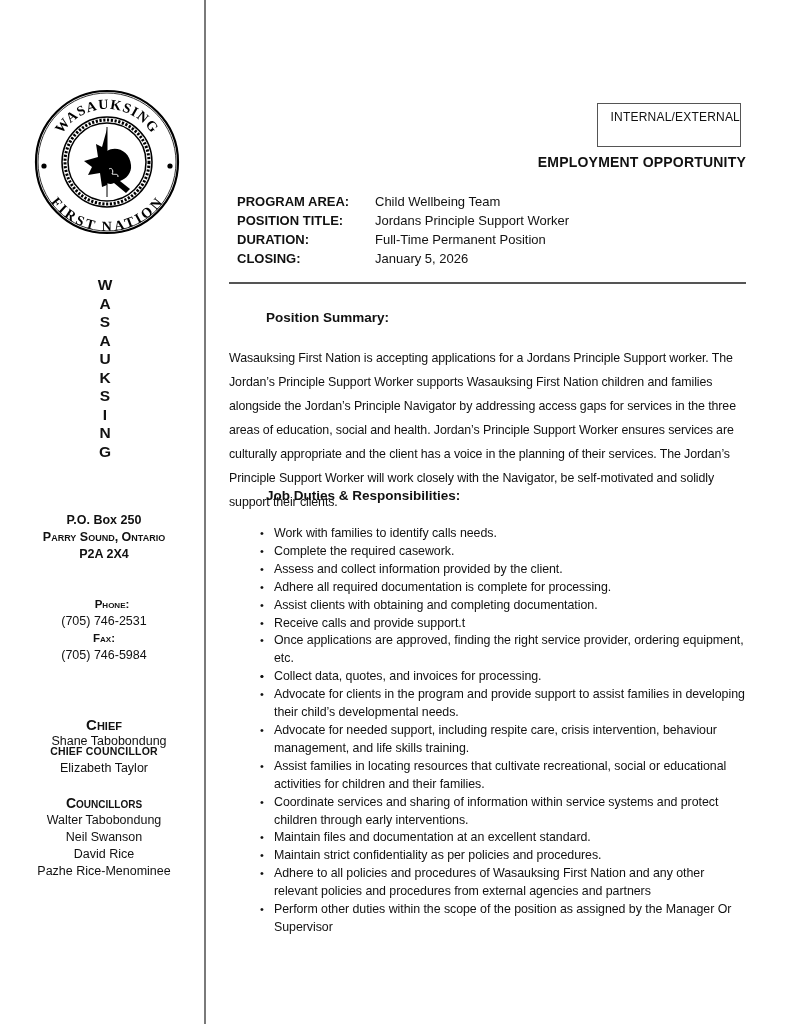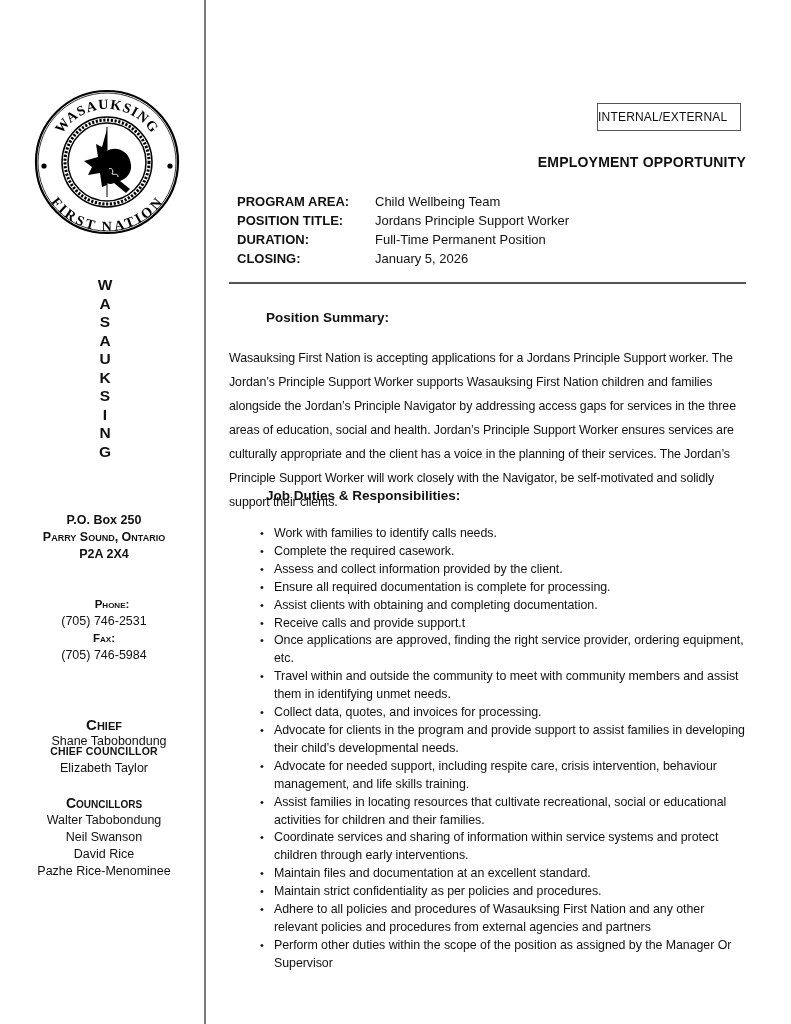--- a/index.html
+++ b/index.html
@@ -13,22 +13,22 @@
   .logo { position: absolute; left: 34px; top: 89px; width: 146px; height: 146px; }
   .vertical-name { position: absolute; left: 87px; top: 276px; width: 36px; text-align: center;
                    font-family: "Liberation Sans", sans-serif; font-weight: bold; font-size: 15.5px; line-height: 18.5px; }
   .vertical-name span { display: block; }
   .sb-block { position: absolute; left: 0; width: 208px; text-align: center; font-size: 12.5px; line-height: 17px; }
   .sb-bold { font-weight: bold; }
   .smallcaps { font-variant: small-caps; font-weight: bold; }
   .sc-label { font-weight: bold; font-size: 10.5px; letter-spacing: 0.2px; }
 
   
-  .badge { position: absolute; left: 597px; top: 103px; width: 144px; height: 28px; border: 1px solid #555;
-           box-sizing: border-box; font-size: 12px; line-height: 26px; text-align: left; letter-spacing: 0.2px; }
+  .badge { position: absolute; left: 597px; top: 103px; width: 144px; height: 44px; border: 1px solid #555;
+           box-sizing: border-box; font-size: 12px; line-height: 26px; text-align: right; letter-spacing: 0.2px; }
   .title { position: absolute; left: 229px; width: 517px; top: 154px; text-align: right; font-weight: bold; font-size: 14px; letter-spacing: 0.2px; }
   .meta { position: absolute; left: 229px; top: 192px; font-size: 13px; line-height: 19px; }
   .meta-row { display: flex; margin-left: 8px; }
   .meta-label { width: 138px; font-weight: bold; }
   .hr { position: absolute; left: 229px; top: 282px; width: 517px; height: 2px; background: #555; }
   .h2 { position: absolute; left: 229px; font-weight: bold; font-size: 13.5px; padding-left: 37px; }
   .summary { position: absolute; left: 229px; top: 346px; width: 520px; font-size: 12.4px; line-height: 24px; letter-spacing: -0.1px; }
   .duties { position: absolute; left: 246px; top: 525px; width: 500px; margin: 0; padding: 0; list-style: none;
             font-size: 12.4px; line-height: 17.9px; letter-spacing: -0.05px; }
   .duties li { position: relative; padding-left: 28px; }
@@ -142,25 +142,25 @@
 
   <div class="h2" style="top:310px;">Position Summary:</div>
   <div class="summary">Wasauksing First Nation is accepting applications for a Jordans Principle Support worker. The Jordan’s Principle Support Worker supports Wasauksing First Nation children and families alongside the Jordan’s Principle Navigator by addressing access gaps for services in the three areas of education, social and health.  Jordan’s Principle Support Worker ensures services are culturally appropriate and the client has a voice in the planning of their services.  The Jordan’s Principle Support Worker will work closely with the Navigator, be self-motivated and solidly support their clients.</div>
 
   <div class="h2" style="top:488px;">Job Duties &amp; Responsibilities:</div>
 
   <ul class="duties">
     <li><span class="bullet">•</span><span>Work with families to identify calls needs.</span></li>
     <li><span class="bullet">•</span><span>Complete the required casework.</span></li>
     <li><span class="bullet">•</span><span>Assess and collect information provided by the client.</span></li>
-    <li><span class="bullet">•</span><span>Ensure all required documentation is complete for processing.</span></li>
+    <li><span class="bullet">•</span><span>Adhere all required documentation is complete for processing.</span></li>
     <li><span class="bullet">•</span><span>Assist clients with obtaining and completing documentation.</span></li>
     <li><span class="bullet">•</span><span>Receive calls and provide support.t</span></li>
     <li><span class="bullet">•</span><span>Once applications are approved, finding the right service provider, ordering equipment, etc.</span></li>
-    <li><span class="bullet">•</span><span>Travel within and outside the community to meet with community members and assist them in identifying unmet needs.</span></li>
+    <li><span class="bullet">•</span></li>
     <li><span class="bullet">•</span><span>Collect data, quotes, and invoices for processing.</span></li>
     <li><span class="bullet">•</span><span>Advocate for clients in the program and provide support to assist families in developing their child’s developmental needs.</span></li>
     <li><span class="bullet">•</span><span>Advocate for needed support, including respite care, crisis intervention, behaviour management, and life skills training.</span></li>
     <li><span class="bullet">•</span><span>Assist families in locating resources that cultivate recreational, social or educational activities for children and their families.</span></li>
     <li><span class="bullet">•</span><span>Coordinate services and sharing of information within service systems and protect children through early interventions.</span></li>
     <li><span class="bullet">•</span><span>Maintain files and documentation at an excellent standard.</span></li>
     <li><span class="bullet">•</span><span>Maintain strict confidentiality as per policies and procedures.</span></li>
     <li><span class="bullet">•</span><span>Adhere to all policies and procedures of Wasauksing First Nation and any other relevant policies and procedures from external agencies and partners</span></li>
     <li><span class="bullet">•</span><span>Perform other duties within the scope of the position as assigned by the Manager Or Supervisor</span></li>
   </ul>

